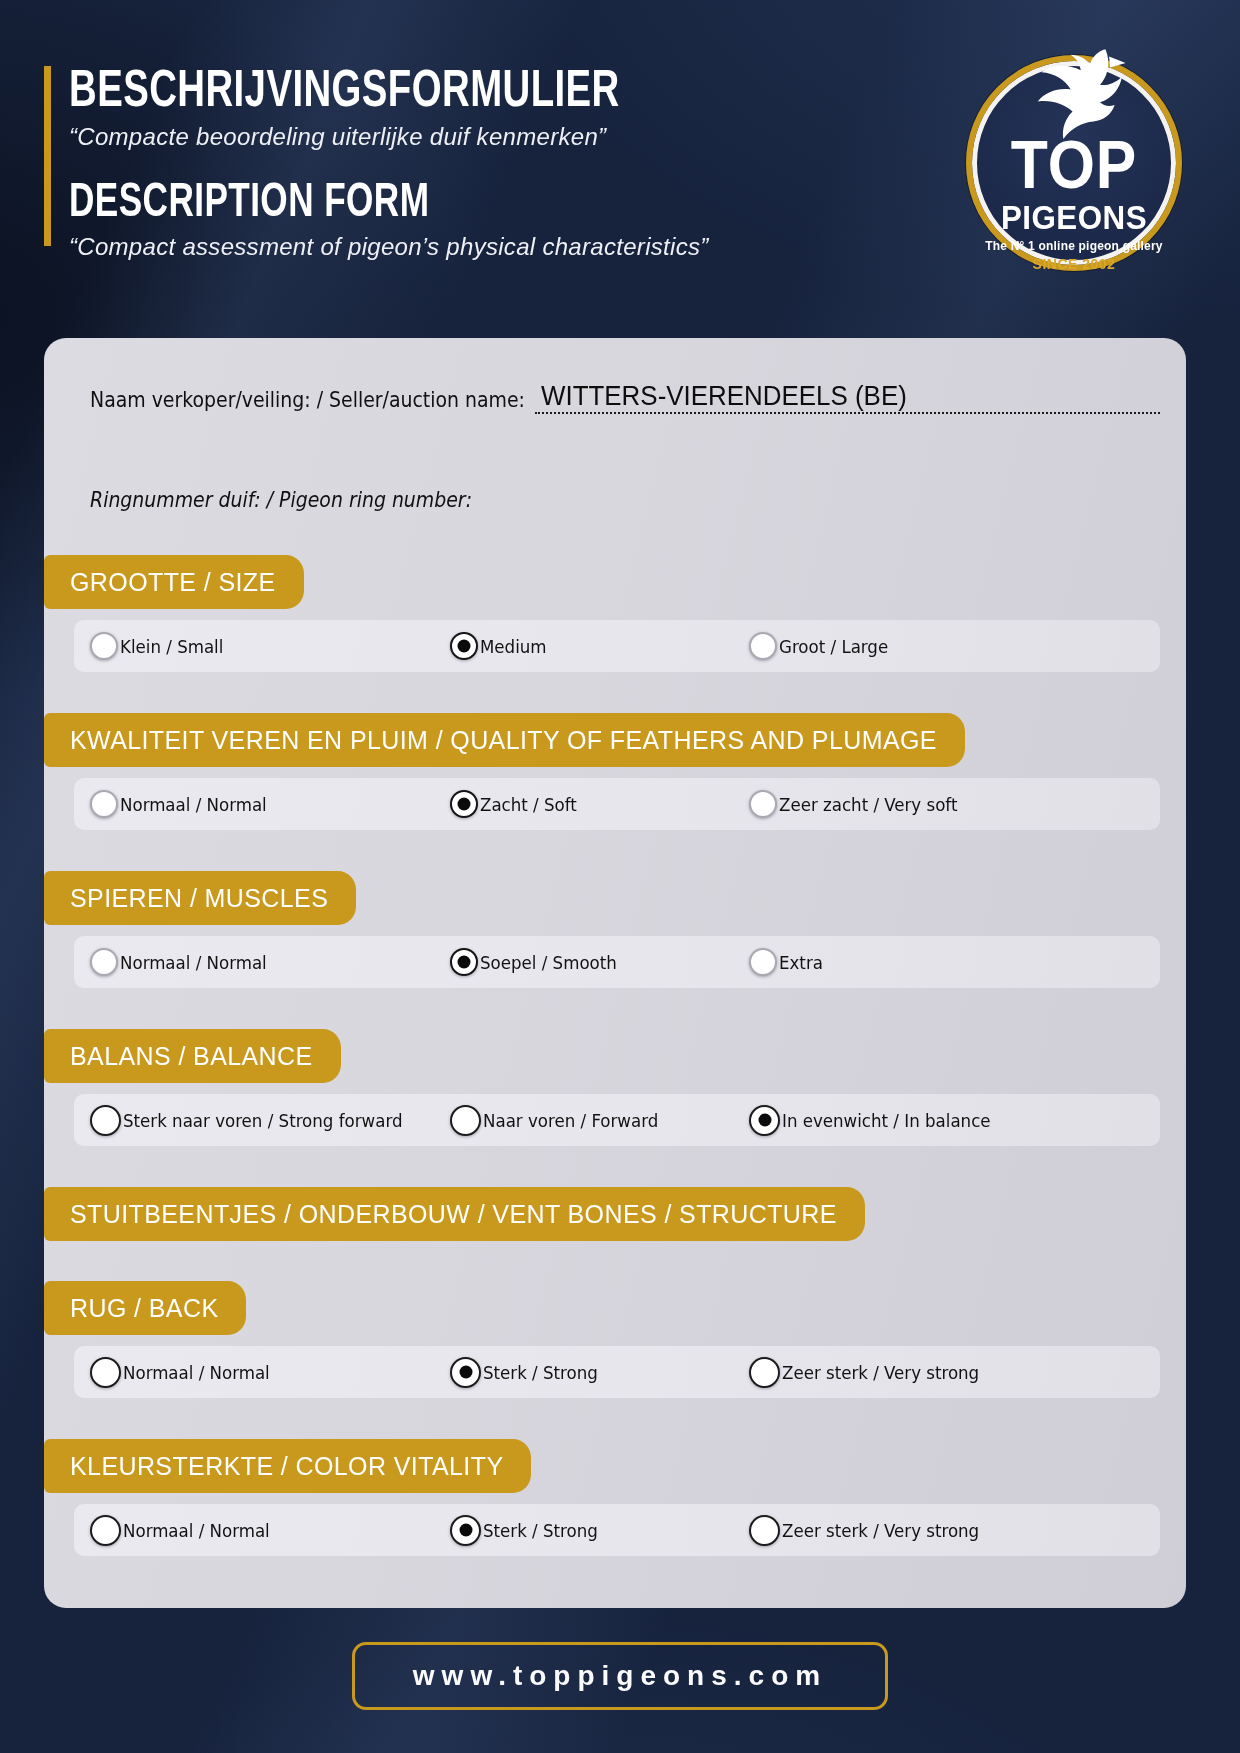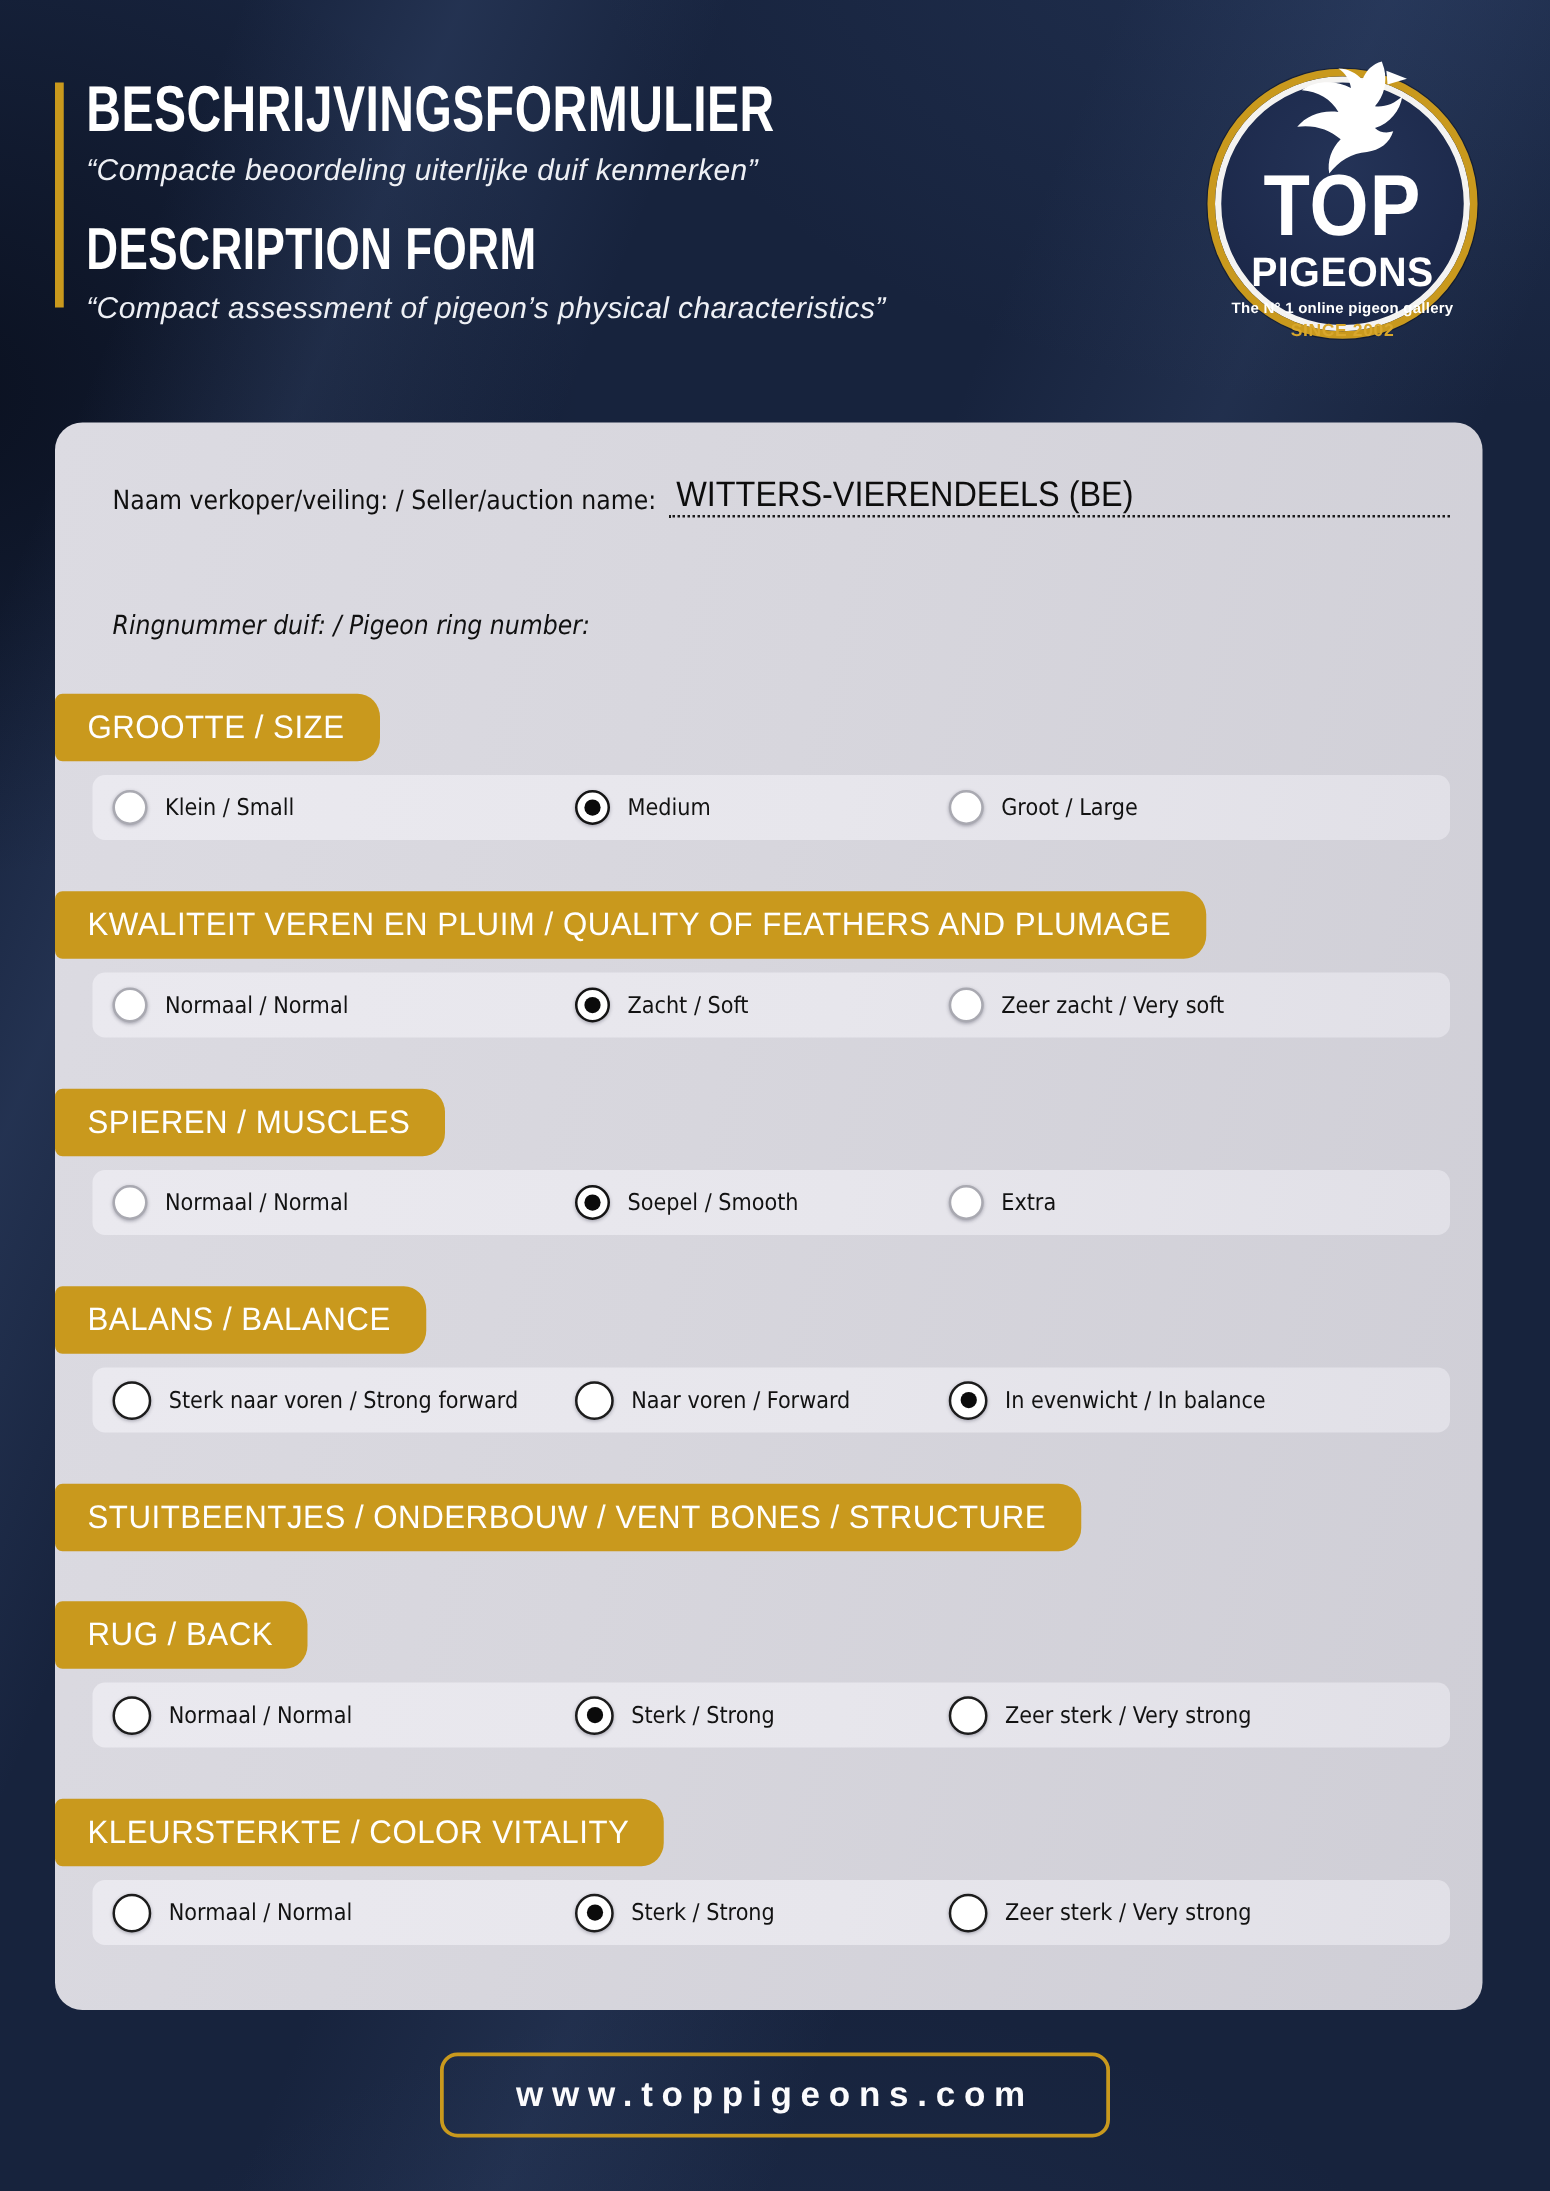--- a/index.html
+++ b/index.html
@@ -65,23 +65,23 @@
     width:fit-content;height:52px;line-height:52px;background:#c9991d;color:#fff;
     padding:0 28px 0 26px;border-radius:6px 18px 18px 6px;
     font-size:25px;letter-spacing:.4px;white-space:nowrap;
     transform:scaleY(1.04);transform-origin:left center;
   }
   .options-row{
     margin:12px 26px 0 30px;height:52px;border-radius:10px;
     background:linear-gradient(100deg,#eae9ef 0%,#e7e6ec 55%,#e1e0e7 100%);
     display:flex;align-items:center;padding:0 12px 0 16px;box-sizing:border-box;
   }
-  .option{display:flex;align-items:center;gap:14px;}
+  .option{display:flex;align-items:center;gap:2px;}
   .option:nth-child(1){width:360px;}
-  .option:nth-child(2){width:299px;margin-left:10px;}
+  .option:nth-child(2){width:299px;}
   .option:nth-child(3){flex:1;}
   .option-label{font-family:"DejaVu Sans","Liberation Sans",sans-serif;font-size:18.5px;color:#121212;
     white-space:nowrap;font-stretch:condensed;}
   .radio{
     width:28px;height:28px;flex:0 0 28px;border-radius:50%;background:#fff;
     border:2px solid #a9a9b1;box-sizing:border-box;position:relative;
     box-shadow:0 1px 3px rgba(40,40,60,.35);
   }
   .option.selected .radio{border-color:#141414;}
   .option.selected .radio::after{

